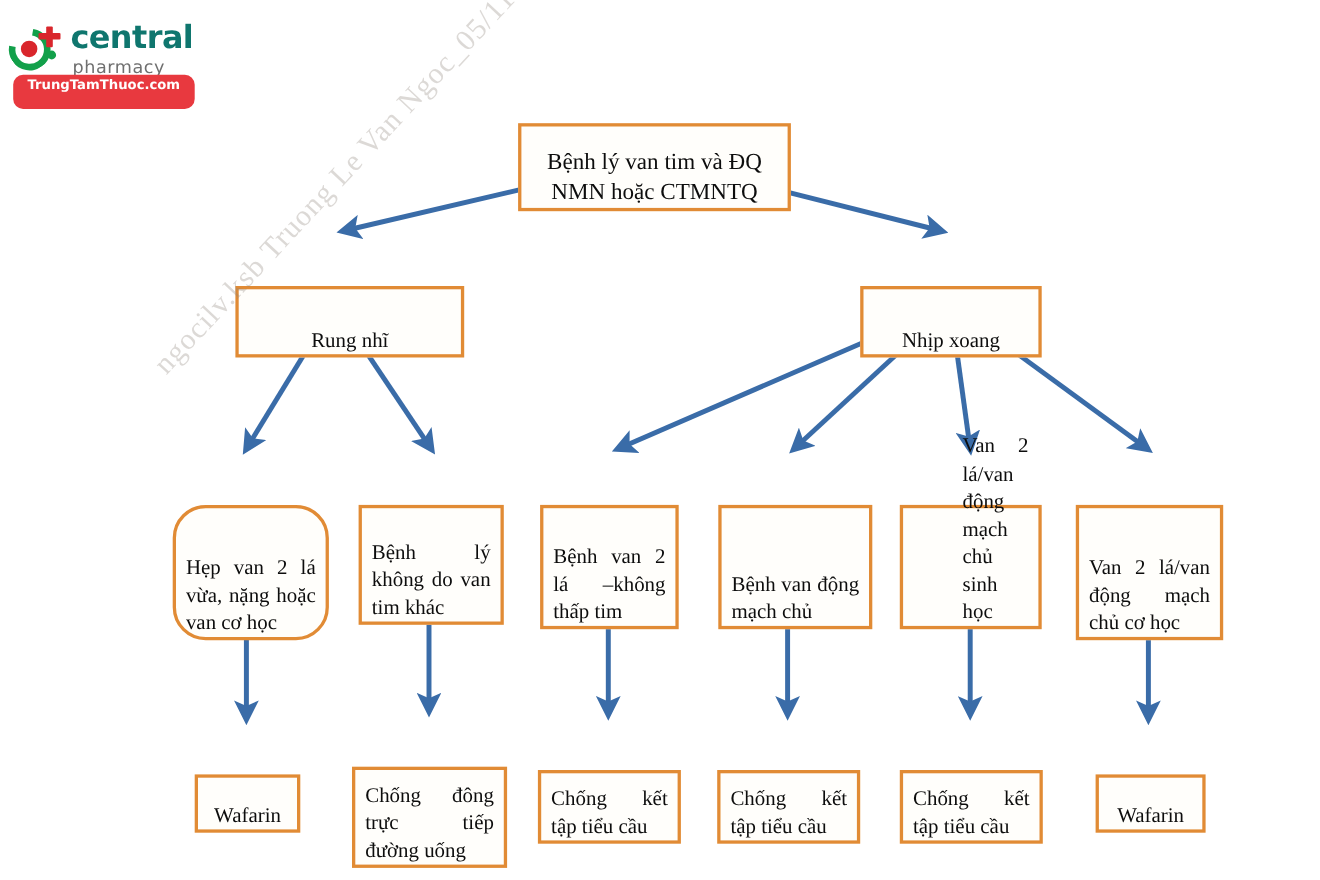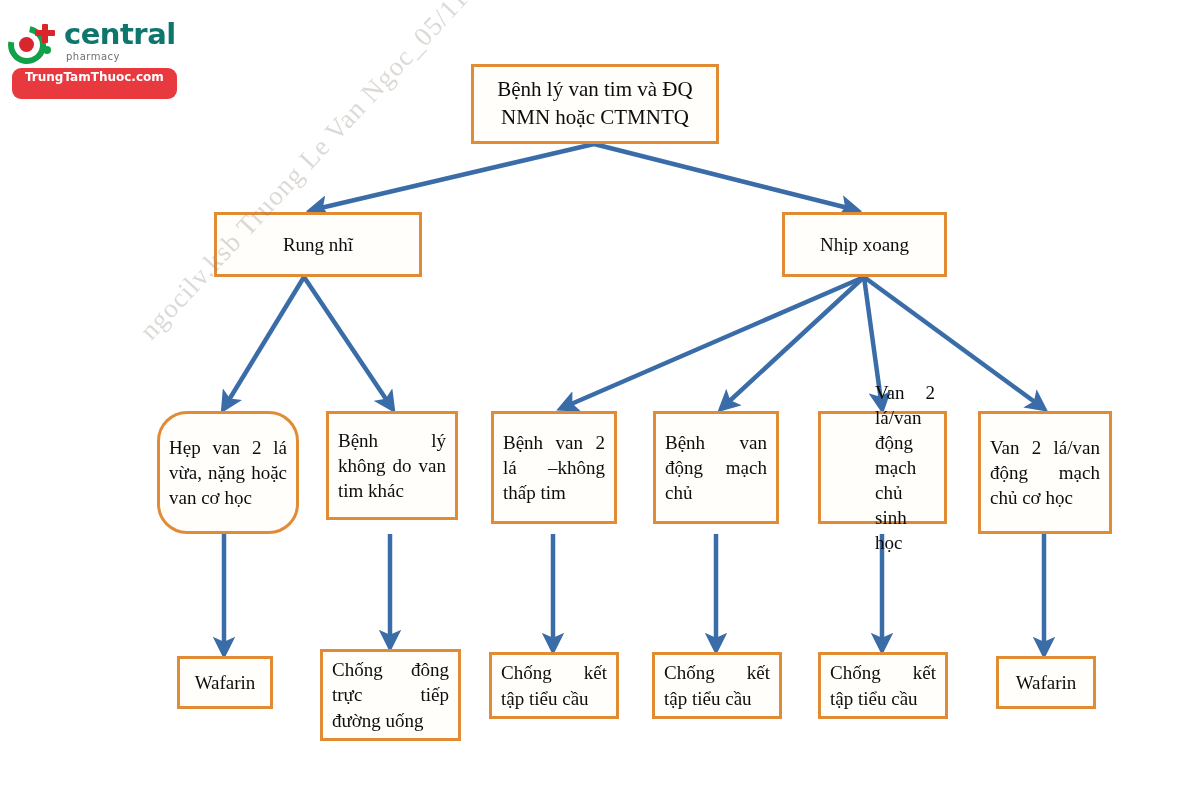--- a/index.html
+++ b/index.html
@@ -87,21 +87,21 @@
     font-weight: bold;
     color: #0f766e;
     letter-spacing: -0.5px;
     line-height: 1;
   }
   #logo .subword {
     position: absolute;
     left: 60px;
     top: 33px;
     font-family: "DejaVu Sans", sans-serif;
-    font-size: 10px;
+    font-size: 16px;
     color: #6f6f6f;
     letter-spacing: 0.5px;
   }
   #logo .pill {
     position: absolute;
     left: 6px;
     top: 50px;
     background: #e8393f;
     color: #ffffff;
     font-family: "DejaVu Sans", sans-serif;
@@ -127,23 +127,24 @@
     width: 1200px;
     height: 800px;
     pointer-events: none;
   }
   .node {
     position: absolute;
     box-sizing: border-box;
     border: 3px solid #e18b35;
     background: #fffefb;
     display: flex;
-    align-items: center;
+    align-items: flex-end;
     color: #0d0d0d;
     z-index: 3;
+    margin-top: 48px;
   }
   .node .txt {
     width: 100%;
     padding: 0 9px;
     font-size: 19px;
     line-height: 1.32;
   }
   .node.center .txt { text-align: center; }
   .node.justify .txt { text-align: justify; text-align-last: left; }
   .node.big .txt { font-size: 21px; }
@@ -224,21 +225,21 @@
 
   <div class="node justify" style="left:157px; top:411px; width:142px; height:123px;border-radius:30px;">
     <div class="txt">Hẹp van 2 lá vừa, nặng hoặc van cơ học</div>
   </div>
   <div class="node justify" style="left:326px; top:411px; width:132px; height:109px;">
     <div class="txt">Bệnh lý không do van tim khác</div>
   </div>
   <div class="node justify" style="left:491px; top:411px; width:126px; height:113px;">
     <div class="txt">Bệnh van 2 lá –không thấp tim</div>
   </div>
-  <div class="node justify" style="left:653px; top:411px; width:126px; height:113px;">
+  <div class="node justify" style="left:653px; top:411px; width:140px; height:113px;">
     <div class="txt">Bệnh van động mạch chủ</div>
   </div>
   <div class="node justify" style="left:818px; top:411px; width:129px; height:113px;padding-left:45px;">
     <div class="txt">Van 2 lá/van động mạch chủ sinh học</div>
   </div>
   <div class="node justify" style="left:978px; top:411px; width:134px; height:123px;">
     <div class="txt">Van 2 lá/van động mạch chủ cơ học</div>
   </div>
 
   <div class="node center" style="left:177px; top:656px; width:96px; height:53px;">

